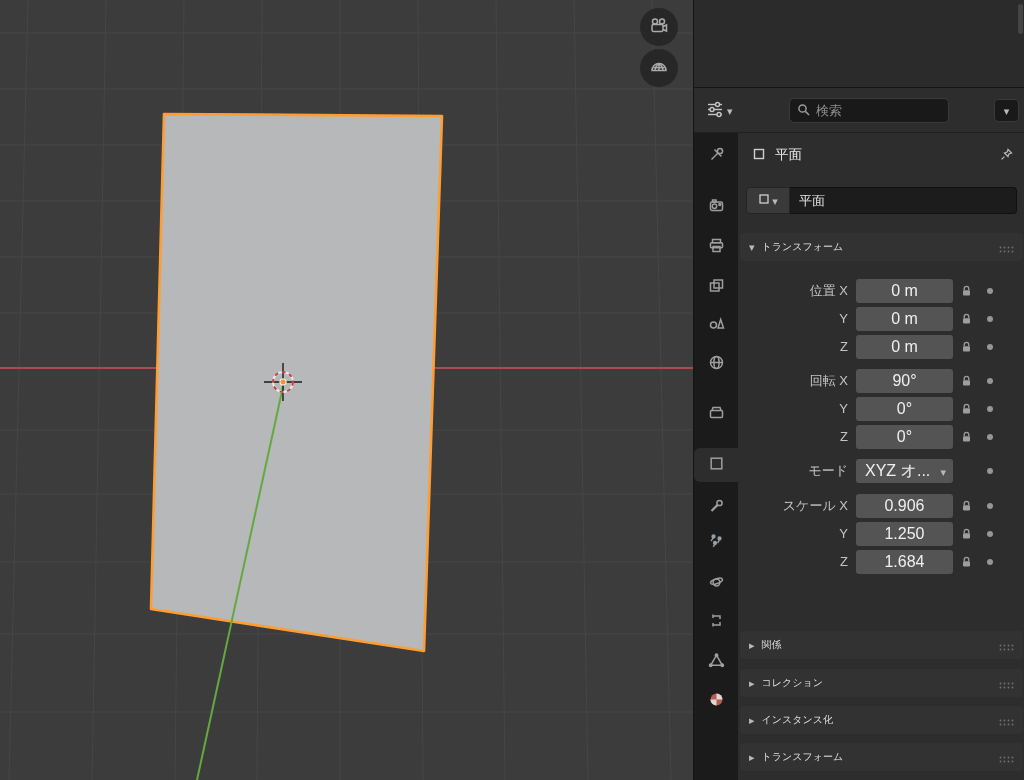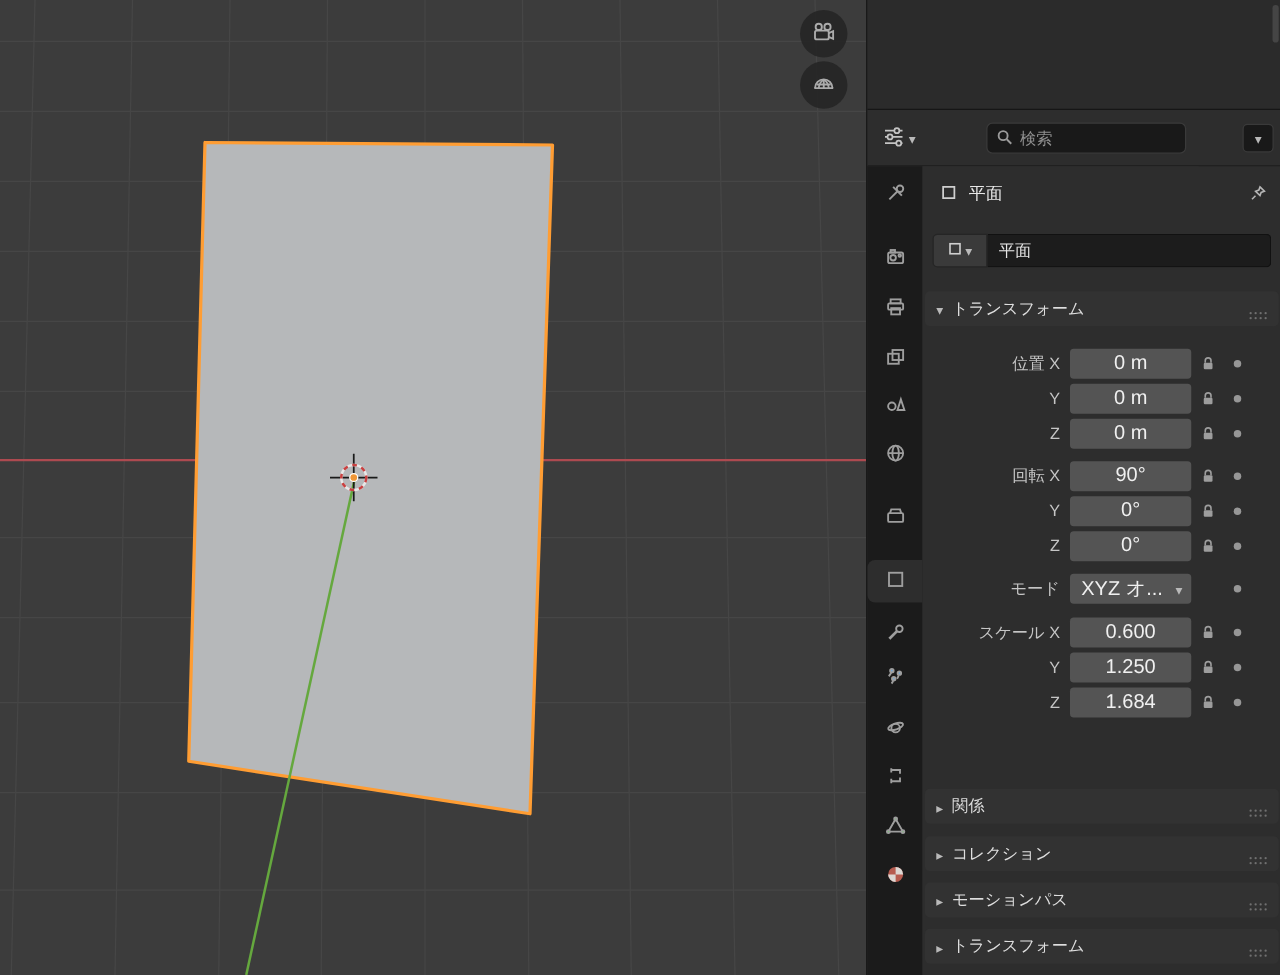--- a/index.html
+++ b/index.html
@@ -38,21 +38,21 @@
   .crumb-name { color:#e8e8e8; font-size:13.5px; }
   .pin { position:absolute; right:11px; top:6px; }
 
   .name-row { position:absolute; top:54px; left:8px; right:8px; height:27px; display:flex; }
   .id-combo { width:44px; height:27px; background:#3a3a3a; border:1px solid #252525; border-radius:4px 0 0 4px;
     display:flex; align-items:center; justify-content:center; gap:2px; }
   .name-input { flex:1; height:27px; background:#1c1c1c; border:1px solid #111; border-left:none; border-radius:0 4px 4px 0;
     color:#e6e6e6; padding:0 9px; outline:none; font-size:13px; font-family:inherit; }
 
   .phdr { position:absolute; left:2px; width:283px; height:28px; background:#323232; border-radius:4px;
-    display:flex; align-items:center; gap:7px; padding:0 9px; color:#dedede; font-size:13px; }
+    display:flex; align-items:center; gap:7px; padding:0 9px; color:#dedede; font-size:10px; }
   .phdr .grip { position:absolute; right:9px; top:11px; }
 
   .trow { position:absolute; left:0; width:287px; height:24px; }
   .lbl { position:absolute; left:0; width:110px; text-align:right; line-height:24px; color:#c5c5c5; font-size:13px; }
   .field { position:absolute; left:118px; width:97px; height:24px; background:#545454; border-radius:3px;
     display:flex; align-items:center; justify-content:center; }
   .field .val { color:#f0f0f0; font-size:16px; }
   .field.dropdown { justify-content:flex-start; padding-left:9px; }
   .fieldchev { position:absolute; right:7px; }
   .lock { position:absolute; left:222px; top:5px; }
@@ -389,21 +389,21 @@
         <div class="field dropdown">
           <span class="val">XYZ オ...</span>
           <span class="chev-d fieldchev"></span>
         </div>
         <span class="dot"></span>
       </div>
 
       <div class="trow" style="top:361px">
         <span class="lbl">スケール X</span>
         <div class="field">
-            <span class="val">0.600</span>
+            <span class="val">0.906</span>
           </div>
         <span class="lock"><svg width="13" height="13" viewBox="0 0 13 13">
               <path d="M4.2 6.2 V4.6 a2.3 2.3 0 0 1 4.6 0 V6.2" stroke="#9d9d9d" fill="none" stroke-width="1.3"></path>
               <rect x="3" y="6.2" width="7" height="5.2" rx="1" fill="#9d9d9d"></rect>
             </svg></span>
         <span class="dot"></span>
       </div>
       <div class="trow" style="top:389px">
         <span class="lbl">Y</span>
         <div class="field">
@@ -455,21 +455,21 @@
                 <circle cx="13.5" cy="1.5" r=".9"></circle>
                 <circle cx="1.5" cy="5.5" r=".9"></circle>
                 <circle cx="5.5" cy="5.5" r=".9"></circle>
                 <circle cx="9.5" cy="5.5" r=".9"></circle>
                 <circle cx="13.5" cy="5.5" r=".9"></circle>
               </g>
             </svg></span>
       </div>
       <div class="phdr" style="top:573px">
         <span class="chev-r"></span>
-        <span>モーションパス</span>
+        <span>インスタンス化</span>
         <span class="grip"><svg width="15" height="7" viewBox="0 0 15 7">
               <g fill="#707070">
                 <circle cx="1.5" cy="1.5" r=".9"></circle>
                 <circle cx="5.5" cy="1.5" r=".9"></circle>
                 <circle cx="9.5" cy="1.5" r=".9"></circle>
                 <circle cx="13.5" cy="1.5" r=".9"></circle>
                 <circle cx="1.5" cy="5.5" r=".9"></circle>
                 <circle cx="5.5" cy="5.5" r=".9"></circle>
                 <circle cx="9.5" cy="5.5" r=".9"></circle>
                 <circle cx="13.5" cy="5.5" r=".9"></circle>

